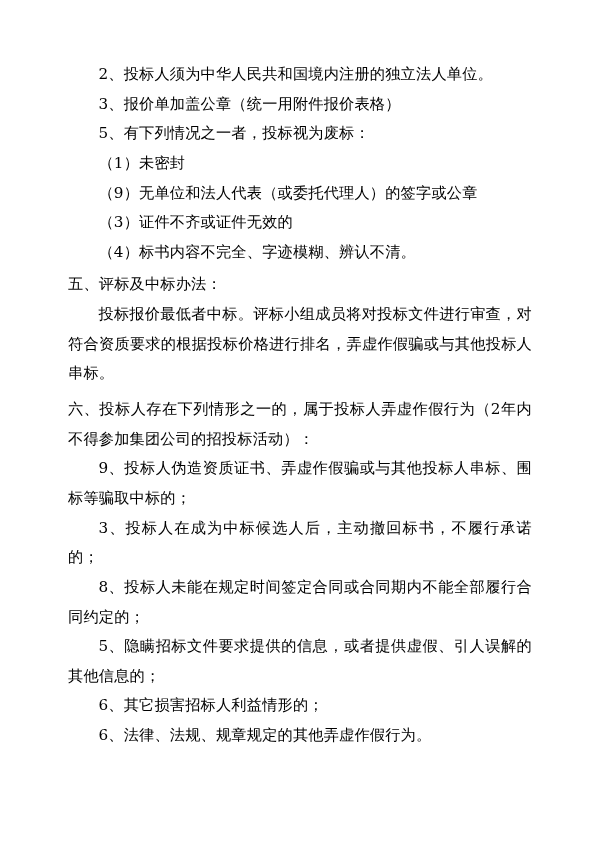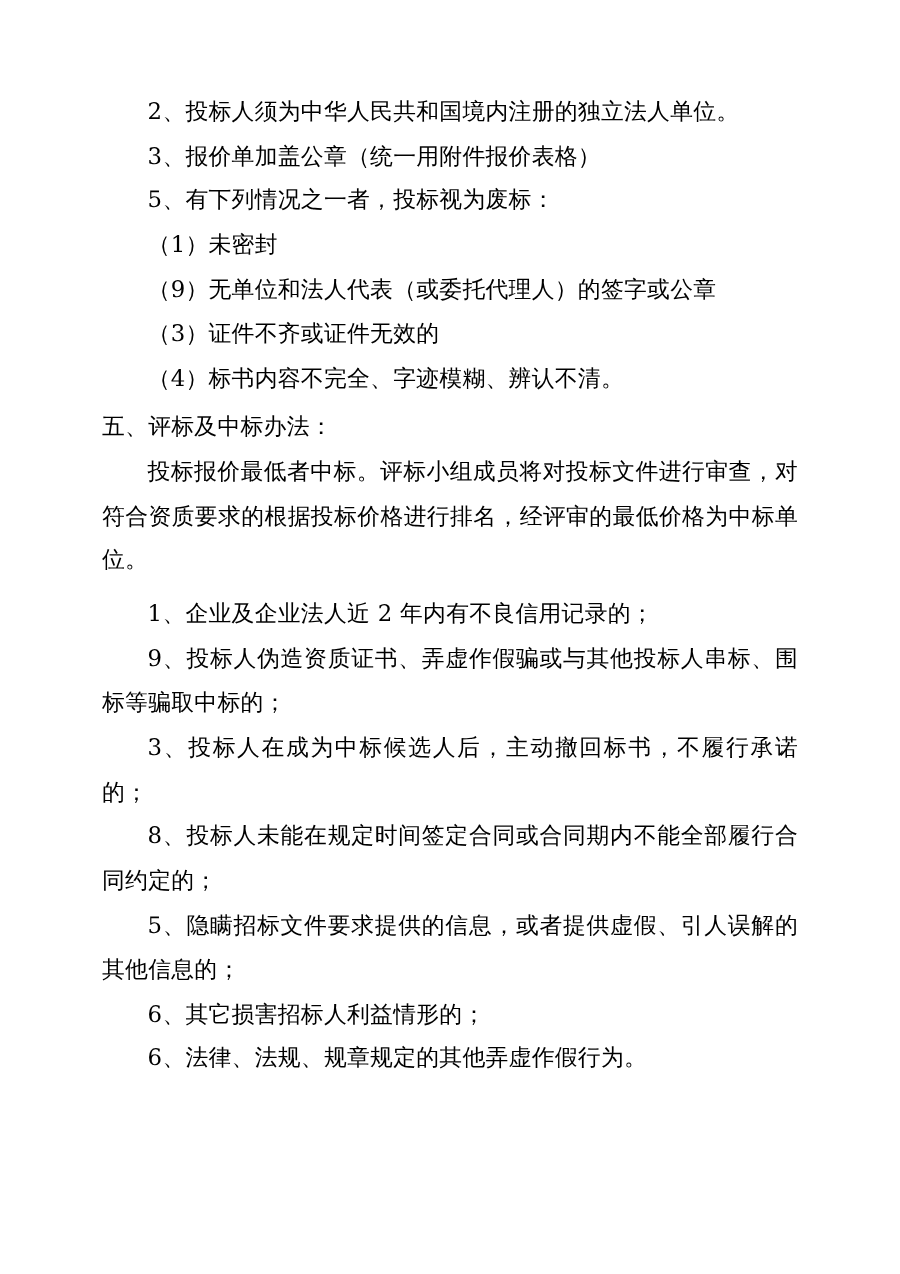--- a/index.html
+++ b/index.html
@@ -50,25 +50,25 @@
     <p class="para">2、投标人须为中华人民共和国境内注册的独立法人单位。</p>
     <p class="para">3、报价单加盖公章（统一用附件报价表格）</p>
     <p class="para">5、有下列情况之一者，投标视为废标：</p>
     <p class="para">（1）未密封</p>
     <p class="para">（9）无单位和法人代表（或委托代理人）的签字或公章</p>
     <p class="para">（3）证件不齐或证件无效的</p>
     <p class="para">（4）标书内容不完全、字迹模糊、辨认不清。</p>
 
     <div class="spacer-sm"></div>
     <p class="heading">五、评标及中标办法：</p>
-    <p class="para">投标报价最低者中标。评标小组成员将对投标文件进行审查，对符合资质要求的根据投标价格进行排名，经评审的最低价格为中标单位。</p>
+    <p class="para">投标报价最低者中标。评标小组成员将对投标文件进行审查，对符合资质要求的根据投标价格进行排名，弄虚作假骗或与其他投标人串标。</p>
 
     <div class="spacer-md"></div>
+    <p class="heading">六、投标人存在下列情形之一的，属于投标人弄虚作假行为（2年内不得参加集团公司的招投标活动）：</p>
 
-    <p class="para">1、企业及企业法人近 2 年内有不良信用记录的；</p>
     <p class="para">9、投标人伪造资质证书、弄虚作假骗或与其他投标人串标、围标等骗取中标的；</p>
     <p class="para">3、投标人在成为中标候选人后，主动撤回标书，不履行承诺的；</p>
     <p class="para">8、投标人未能在规定时间签定合同或合同期内不能全部履行合同约定的；</p>
     <p class="para">5、隐瞒招标文件要求提供的信息，或者提供虚假、引人误解的其他信息的；</p>
     <p class="para">6、其它损害招标人利益情形的；</p>
     <p class="para">6、法律、法规、规章规定的其他弄虚作假行为。</p>
 
   </div>
 </div>
 

